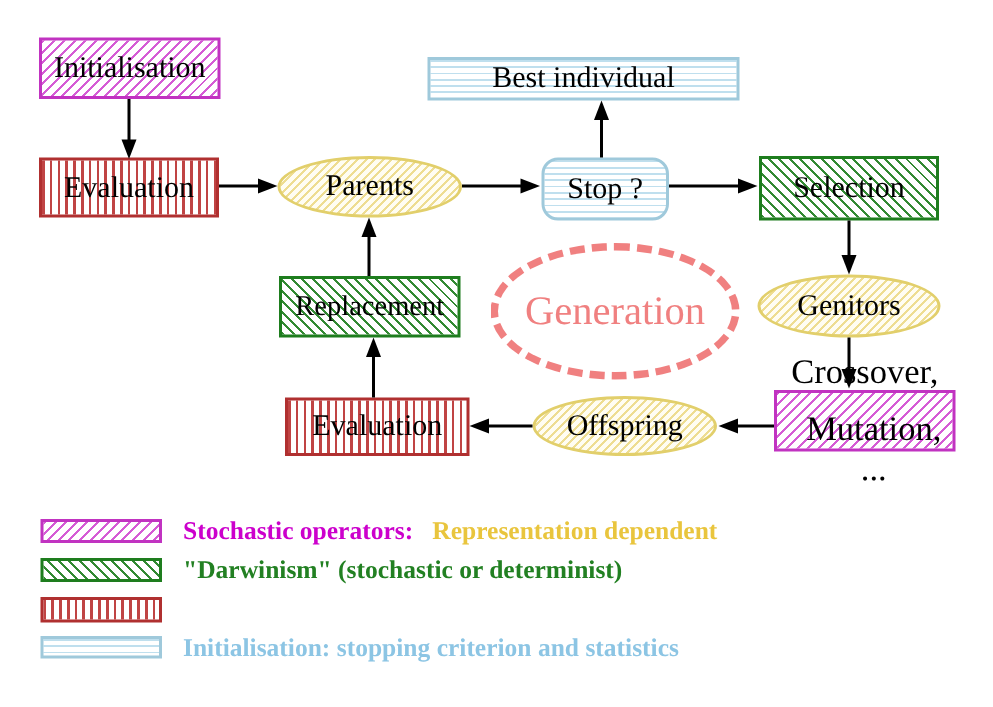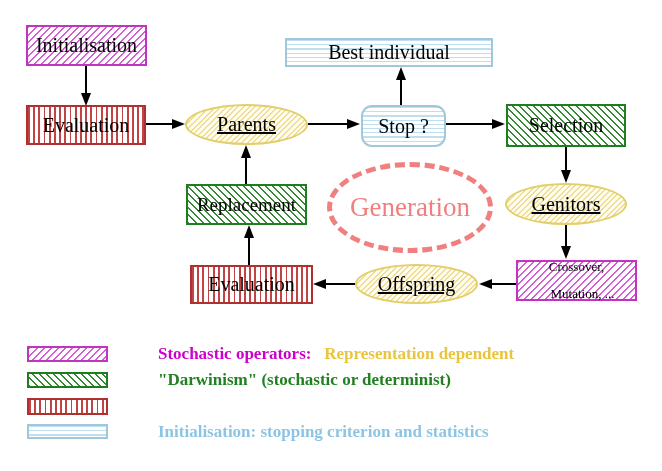--- a/index.html
+++ b/index.html
@@ -5,21 +5,21 @@
   html,body{margin:0;padding:0;background:#fff;}
   .stage{
     position:relative;width:662px;height:471px;background:#ffffff;overflow:hidden;
     font-family:"Liberation Serif","DejaVu Serif",serif;
   }
   
   .node{
     position:absolute;display:flex;align-items:center;justify-content:center;
     box-sizing:border-box;color:#000;font-size:20px;text-align:center;line-height:1.05;
   }
-  .ellipse{border-radius:50%;text-decoration:underline;}
+  .ellipse{border-radius:50%;}
   .rounded{border-radius:11px;}
   .p-magenta{
     border:2px solid #c133c1;background-color:#fff;
     background-image:repeating-linear-gradient(135deg,#d55cd5 0,#d55cd5 1.4px,transparent 1.4px,transparent 5px);
   }
   .p-green{
     border:2px solid #1e7d1e;background-color:#fff;
     background-image:repeating-linear-gradient(45deg,#338a33 0,#338a33 1.4px,transparent 1.4px,transparent 5px);
   }
   .p-red{
@@ -43,27 +43,27 @@
   .hline,.vline{position:absolute;background:#000;}
   .hline{height:1.5px;}
   .vline{width:1.5px;}
   .head{position:absolute;width:0;height:0;}
   .head-right{border-top:5px solid transparent;border-bottom:5px solid transparent;border-left:13px solid #000;}
   .head-left {border-top:5px solid transparent;border-bottom:5px solid transparent;border-right:13px solid #000;}
   .head-down {border-left:5px solid transparent;border-right:5px solid transparent;border-top:13px solid #000;}
   .head-up   {border-left:5px solid transparent;border-right:5px solid transparent;border-bottom:13px solid #000;}
   
   .swatch{position:absolute;box-sizing:border-box;width:81px;}
-  .legend-text{position:absolute;left:122px;font-size:17px;font-weight:bold;white-space:nowrap;line-height:18px;margin-left:36px;}
+  .legend-text{position:absolute;left:122px;font-size:17px;font-weight:bold;white-space:nowrap;line-height:18px;}
   .t-magenta{color:#cc00cc;}
   .t-yellow{color:#e9c53d;}
   .t-green{color:#228022;}
   .t-red{color:#c22222;}
   .t-cyan{color:#8cc5e4;}
-  .crossbox{font-size:13px;line-height:1.15;}
+  .crossbox{font-size:23px;line-height:1.15;}
   .crossbox .l2{padding-left:12px;margin-top:12px;}
 </style>
 </head>
 <body>
 
 <div class="stage">
 
   <div class="node p-magenta" style="left:26px;top:25px;width:121px;height:41px;">
       <span>Initialisation</span>
     </div>

